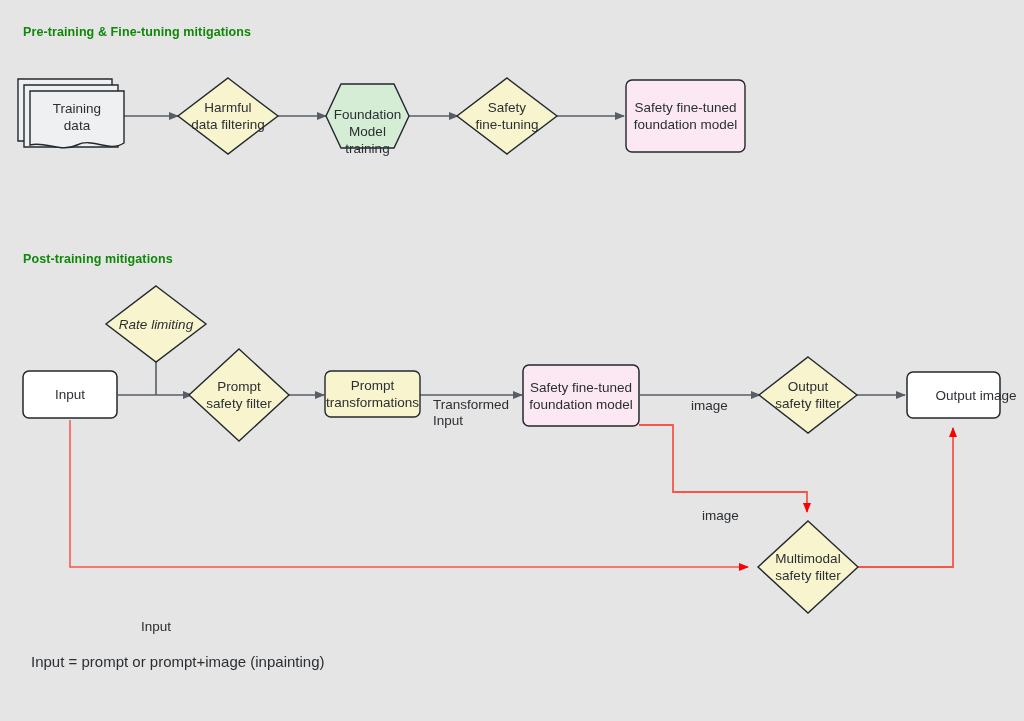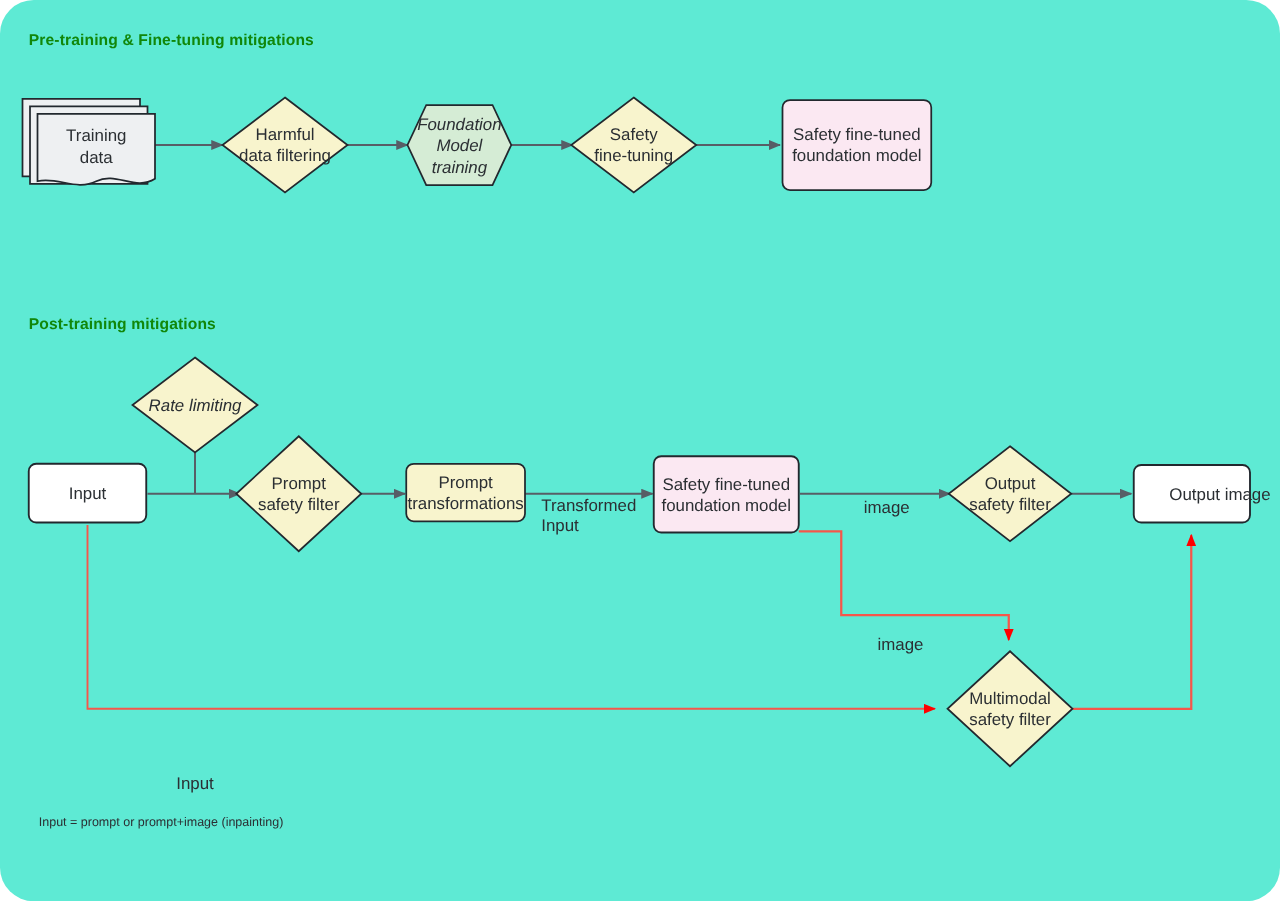--- a/index.html
+++ b/index.html
@@ -7,23 +7,22 @@
     padding: 0;
     background: #ffffff;
   }
   body {
     font-family: "Liberation Sans", sans-serif;
   }
   #canvas {
     position: relative;
     width: 1024px;
     height: 721px;
-    background: #5eead4;
+    background: #e5e5e5;
     overflow: hidden;
-    border-radius: 27px;
   }
   svg.layer {
     position: absolute;
     left: 0;
     top: 0;
     width: 1024px;
     height: 721px;
   }
   .section-title {
     position: absolute;
@@ -37,21 +36,21 @@
     position: absolute;
     color: #2b2f33;
     font-size: 13.5px;
     line-height: 16px;
     white-space: pre-line;
     margin-top: 36px;
   }
   .footnote {
     position: absolute;
     color: #2b2f33;
-    font-size: 10px;
+    font-size: 15px;
     white-space: nowrap;
   }
   .node-label {
     position: absolute;
     display: flex;
     align-items: center;
     justify-content: center;
     text-align: center;
     color: #2b2f33;
     font-size: 13.5px;
@@ -135,21 +134,21 @@
 
     <polygon points="808,521 858,567 808,613 758,567" fill="#f8f4cd" stroke="#22282e" stroke-width="1.4"></polygon>
   </svg>
 
   <div class="node-label" style="left:30px; top:91px; width:94px; height:52px;">Training
 data</div>
 
   <div class="node-label" style="left:178px; top:95px; width:100px; height:42px;">Harmful
 data filtering</div>
 
-  <div class="node-label" style="left:326px; top:95px; width:83px; height:42px;font-style:italic;">Foundation
+  <div class="node-label" style="left:326px; top:110px; width:83px; height:42px;">Foundation
 Model training</div>
 
   <div class="node-label" style="left:457px; top:95px; width:100px; height:42px;">Safety
 fine-tuning</div>
 
   <div class="node-label" style="left:626px; top:80px; width:119px; height:72px;">Safety fine-tuned
 foundation model</div>
 
   <div class="node-label" style="left:106px; top:312px; width:100px; height:24px;font-style:italic;">Rate limiting</div>
 

